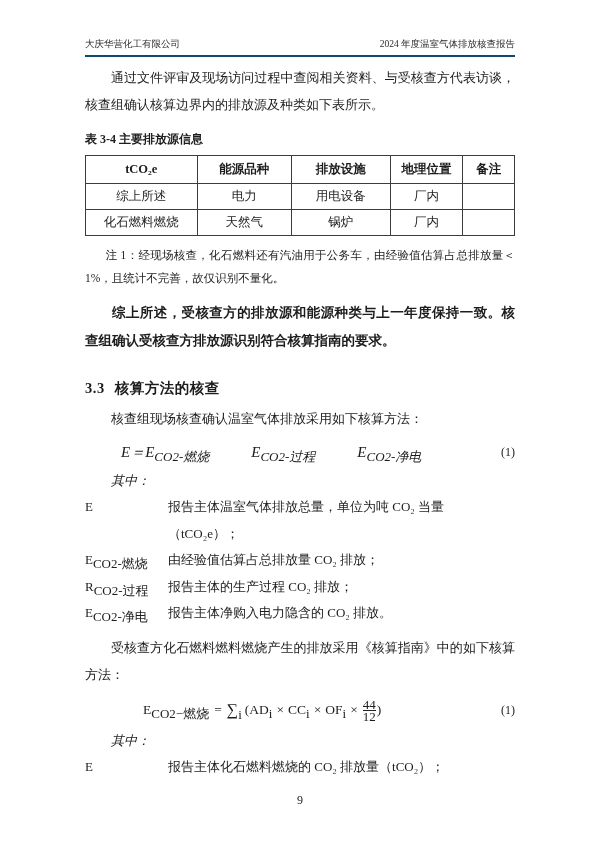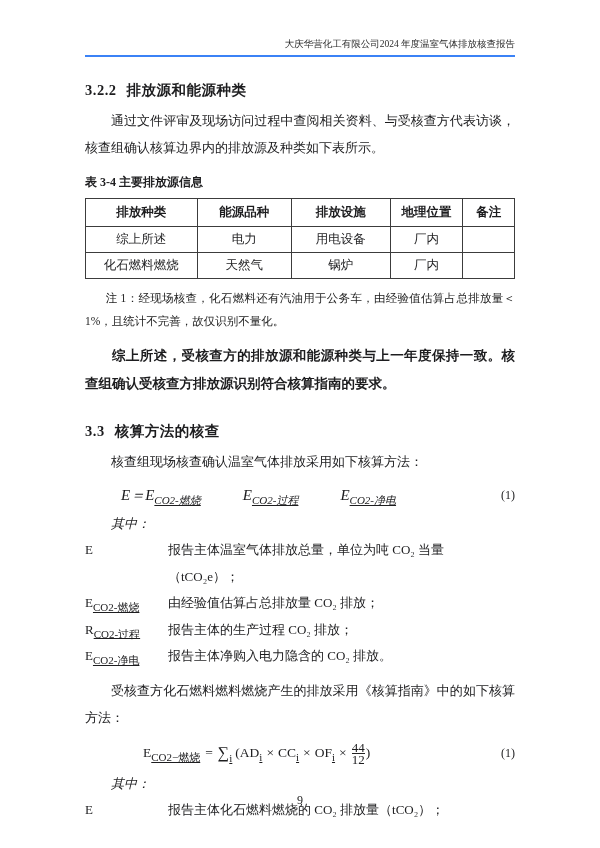--- a/index.html
+++ b/index.html
@@ -3,22 +3,22 @@
 <meta charset="utf-8">
 <style>
   html,body{margin:0;padding:0;background:#ffffff;}
   .page{
     width:600px;height:848px;box-sizing:border-box;position:relative;
     background:#ffffff;color:#1d1d1f;
     font-family:"Liberation Serif","DejaVu Serif",serif;
     padding:38px 85px 0 85px;
   }
   
-  .hdr{display:flex;justify-content:flex-end;align-items:flex-end;
-       font-size:9.5px;color:#2a2a2a;padding-bottom:4px;border-bottom:2px solid #3b82f6;}
+  .hdr{display:flex;justify-content:space-between;align-items:flex-end;
+       font-size:9.5px;color:#2a2a2a;padding-bottom:4px;border-bottom:2px solid #0c4a6e;}
   
   .h2{font-size:14.5px;font-weight:bold;margin-top:24px;letter-spacing:.5px;}
   .h2 .no{margin-right:10px;}
   
   .para{font-size:13px;line-height:27px;text-indent:2em;text-align:justify;margin-top:7px;}
   
   .tbl-caption{text-align:left;font-weight:bold;font-size:12px;margin-top:13px;}
   table.t{width:100%;border-collapse:collapse;margin-top:7px;font-size:12.5px;text-align:center;}
   table.t th,table.t td{border:1px solid #3c3c3c;padding:0;}
   table.t th{font-weight:bold;height:27px;}
@@ -27,21 +27,21 @@
   
   .note{font-size:11.5px;line-height:23px;text-align:justify;margin-top:8px;text-indent:1.8em;color:#222;}
   
   .summary{font-size:13.5px;font-weight:bold;line-height:28px;text-indent:2em;text-align:justify;margin-top:9px;}
   
   .formula{display:flex;align-items:center;margin-top:11px;font-size:15px;}
   .formula .flabel{margin-left:auto;font-size:12px;font-style:normal;}
   .f1{padding-left:36px;}
   .f1 .term{font-style:italic;}
   .f1 .gap{display:inline-block;width:42px;}
-  sub.s{font-size:11px;line-height:0;text-decoration:underline;}
+  sub.s{font-size:13px;line-height:0;}
   .f1 sub.s{font-style:italic;}
   .f2{padding-left:58px;font-size:13.5px;}
   .f2 .rm{font-style:normal;}
   .sum{font-size:16px;}
   .frac{display:inline-flex;flex-direction:column;vertical-align:middle;text-align:center;
         font-size:13px;line-height:11px;margin:0 1px;}
   .frac .den{border-top:1px solid #222;}
   
   .whr{font-size:13px;line-height:26px;margin-top:6px;text-indent:2em;font-style:italic;}
   .defs{font-size:13px;}
@@ -54,30 +54,27 @@
 </head>
 <body>
 
 <div class="page">
 
   <div class="hdr">
     <span>大庆华营化工有限公司</span>
     <span>2024 年度温室气体排放核查报告</span>
   </div>
 
-  <div class="h2">
-    <span class="no">3.2.2</span><span>排放源和能源种类</span>
-  </div>
   <div class="para">通过文件评审及现场访问过程中查阅相关资料、与受核查方代表访谈，核查组确认核算边界内的排放源及种类如下表所示。</div>
 
   <div class="tbl-caption">表 3-4 主要排放源信息</div>
   <table class="t">
     <thead>
       <tr>
-        <th class="c0">排放种类</th>
+        <th class="c0">tCO₂e</th>
         <th class="c1">能源品种</th>
         <th class="c2">排放设施</th>
         <th class="c3">地理位置</th>
         <th class="c4">备注</th>
       </tr>
     </thead>
     <tbody>
       <tr>
         <td>综上所述</td>
         <td>电力</td>

